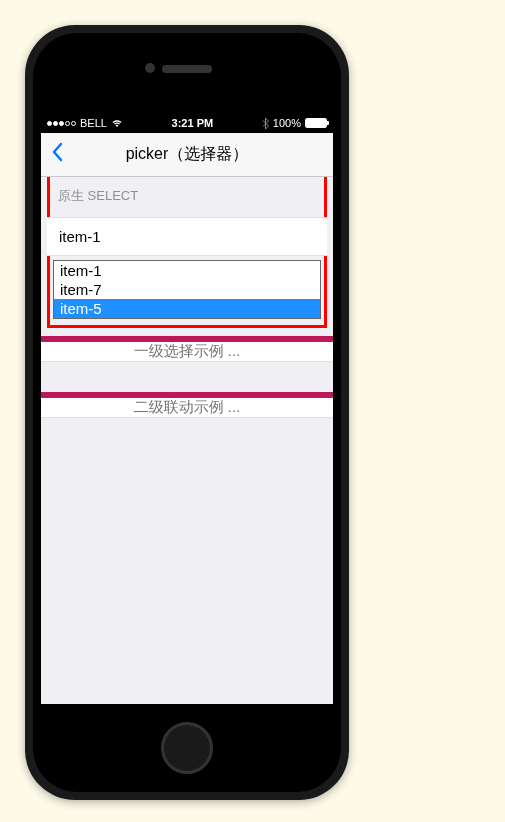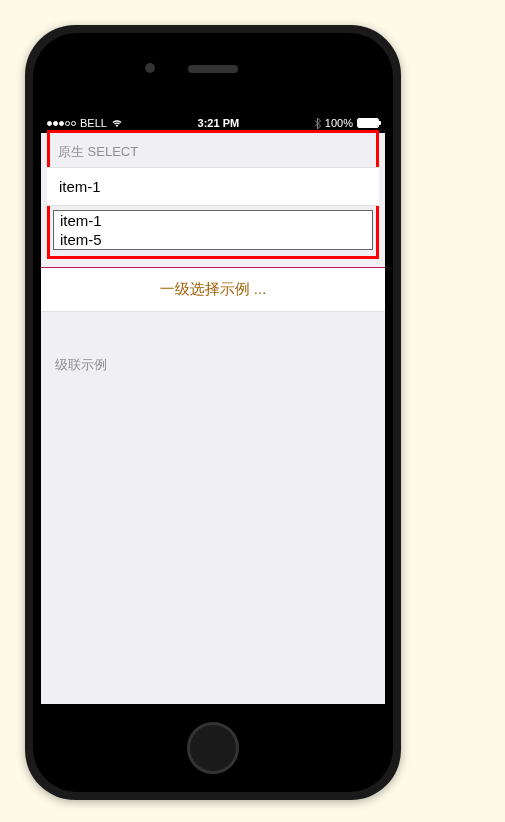--- a/index.html
+++ b/index.html
@@ -11,21 +11,21 @@
       background: #fdfae8;
       font-family: -apple-system, BlinkMacSystemFont, "Helvetica Neue", Arial, sans-serif;
       width: 505px;
       height: 822px;
       position: relative;
     }
     .phone-frame {
       position: absolute;
       left: 25px;
       top: 25px;
-      width: 376px;
+      width: 324px;
       height: 775px;
       background: #1a1a1a;
       border-radius: 50px;
       padding: 8px;
       box-shadow: 0 2px 10px rgba(0,0,0,0.3);
     }
     .phone-inner {
       width: 100%;
       height: 100%;
       background: #000;
@@ -154,21 +154,21 @@
       flex: 1;
       text-align: center;
       font-size: 16px;
       color: #000;
       padding: 0 40px;
     }
     .content {
       padding: 0;
     }
     .section-header {
-      padding: 14px 14px 6px 14px;
+      padding: 14px 14px 12px 14px;
       font-size: 13px;
       color: #8e8e93;
     }
     .highlight-box {
       border: 3px solid #ff0000;
       margin: -3px 6px 8px 6px;
       padding: 0 0 6px 0;
     }
     .highlight-box .section-header {
       padding-top: 10px;
@@ -193,26 +193,25 @@
       font-size: 15px;
       color: #000;
       cursor: pointer;
     }
     .dropdown-item.selected {
       background: #1e90ff;
       color: #fff;
     }
     .list-item {
       background: #fff;
-      border-top: 1px solid #be185d;
+      border-top: 6px solid #be185d;
       border-bottom: 1px solid #e0e0e0;
-      padding: 12px;
       text-align: center;
       font-size: 15px;
-      color: #a16207;
+      color: #737373;
       cursor: pointer;
     }
     .spacer {
       height: 30px;
     }
   </style>
 </head>
 <body>
 
 <div class="phone-frame">
@@ -241,37 +240,46 @@
           <svg width="7" height="11" viewBox="0 0 7 11">
               <path d="M3.5 0 L3.5 11 L6.5 8 L1 2.5 M3.5 0 L6.5 3 L1 8.5" stroke="#888" stroke-width="1" fill="none"></path>
             </svg>
           <span>100%</span>
           <div class="battery-icon">
               <div class="battery-fill"></div>
             </div>
         </div>
       </div>
 
+      <div class="nav-bar">
+        <div class="back-button">
+          <svg width="12" height="20" viewBox="0 0 12 20">
+              <path d="M10 2 L3 10 L10 18" stroke="#007aff" stroke-width="2.5" fill="none" stroke-linecap="round" stroke-linejoin="round"></path>
+            </svg>
+        </div>
+        <div class="nav-title">picker（选择器）</div>
+      </div>
 
       <div class="content">
 
         <div class="highlight-box">
           <div class="section-header">原生 SELECT</div>
           <div class="select-display">item-1</div>
           <div class="dropdown-list">
             <div class="dropdown-item">item-1</div>
-            <div class="dropdown-item">item-5</div>
+            <div class="dropdown-item">item-7</div>
+            <div class="dropdown-item selected">item-5</div>
           </div>
         </div>
 
         <div class="list-item">一级选择示例 ...</div>
 
         <div class="spacer"></div>
 
-        <div class="section-header">级联示例</div>
+        <div class="list-item">二级联动示例 ...</div>
 
         <div class="spacer"></div>
 
       </div>
     </div>
 
     <div class="home-button"></div>
   </div>
 </div>
 

